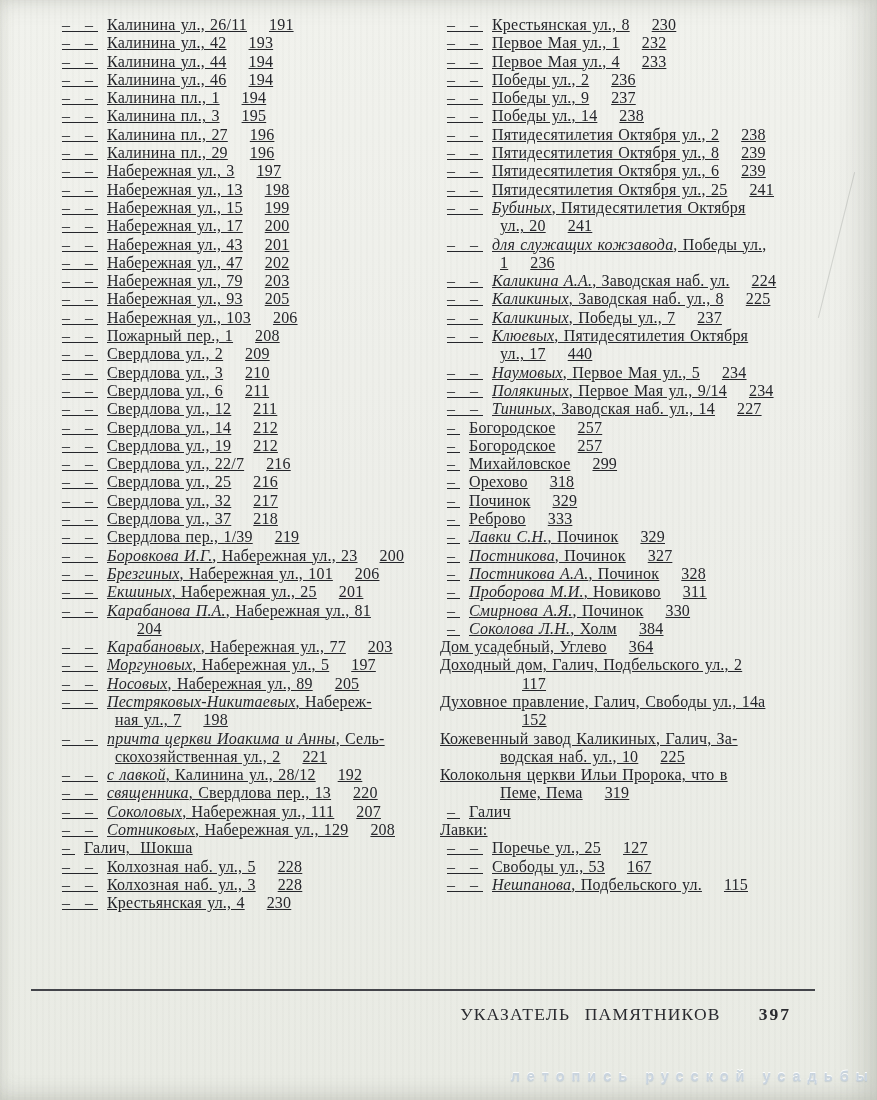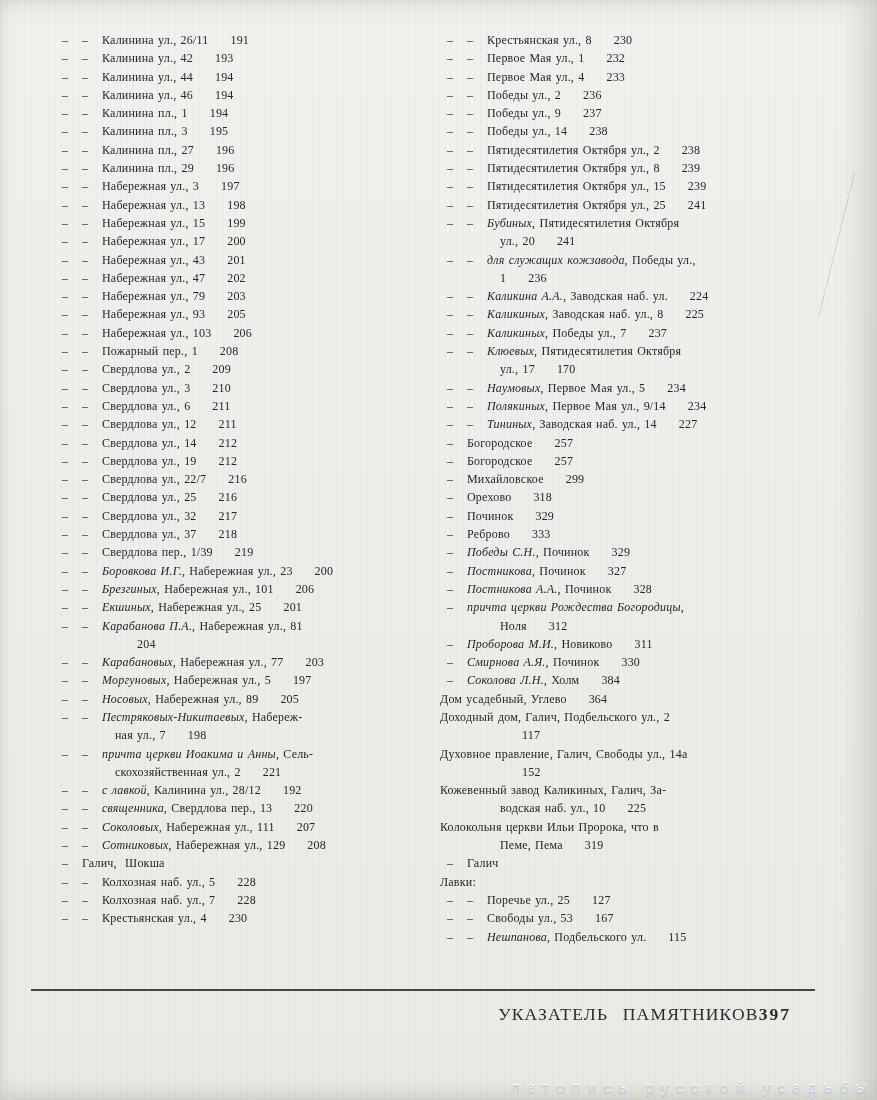--- a/index.html
+++ b/index.html
@@ -15,23 +15,23 @@
       repeating-linear-gradient(90deg, rgba(90,95,85,.025) 0 2px, rgba(0,0,0,0) 2px 6px),
       linear-gradient(180deg,#f1f2ed 0%,#edeee9 45%,#e9ebe4 100%);
     box-shadow:inset -16px 0 26px rgba(110,115,105,.20), inset 3px 0 10px rgba(110,115,105,.08),
                inset 0 -8px 18px rgba(110,115,105,.08);
   }
   .crease{
     position:absolute;left:836px;top:170px;width:1px;height:150px;
     background:rgba(120,125,118,.25);transform:rotate(14deg);
   }
   .col{
-    position:absolute;top:31px;
-    font-size:12px;line-height:18.3px;
-    letter-spacing:.2px;word-spacing:1px;
+    position:absolute;top:16px;
+    font-size:16px;line-height:18.3px;
+    letter-spacing:.2px;word-spacing:1px;text-decoration:underline;
   }
   .col-left{left:55px;width:376px;}
   .col-right{left:440px;width:426px;}
   .entry{padding-left:60px;margin:0;}
   .entry span{white-space:pre-wrap;}
   .ind-0{text-indent:-60px;}
   .ind-1{text-indent:-53px;}
   .ind-2{text-indent:-53px;}
   .prefix{letter-spacing:5px;margin-right:9px;}
   .prefix:empty{margin-right:0;letter-spacing:0;}
@@ -40,23 +40,23 @@
   .pagenum:empty{margin-left:0;}
   .footer-rule{
     position:absolute;left:31px;top:989px;width:784px;height:0;
     border-top:2px solid #43444a;
   }
   .footer{
     position:absolute;left:31px;top:1004px;width:760px;
     text-align:right;font-size:17.5px;letter-spacing:1.2px;word-spacing:9px;
     color:#2a2b30;
   }
-  .footer .fnum{font-weight:bold;letter-spacing:2px;}
+  .footer .fnum{font-weight:bold;margin-left:38px;letter-spacing:2px;}
   .watermark{
-    position:absolute;right:2px;bottom:4px;
+    position:absolute;right:2px;bottom:16px;
     font-family:"Liberation Sans","DejaVu Sans",sans-serif;
     font-size:14.5px;font-weight:bold;letter-spacing:7px;white-space:nowrap;
     color:#c9d4df;
     text-shadow:0 -1px 0 rgba(255,255,255,.9), 0 1px 1px rgba(145,165,185,.35);
   }
 </style>
 </head>
 <body>
 
 <div class="paper"></div>
@@ -104,59 +104,57 @@
     <div class="entry ind-2"><span class="prefix">– –</span><span class="name">Пестряковых-Никитаевых</span><span class="text">, Набереж-
 ная ул., 7</span><span class="pagenum">198</span></div>
     <div class="entry ind-2"><span class="prefix">– –</span><span class="name">причта церкви Иоакима и Анны</span><span class="text">, Сель-
 скохозяйственная ул., 2</span><span class="pagenum">221</span></div>
     <div class="entry ind-2"><span class="prefix">– –</span><span class="name">с лавкой</span><span class="text">, Калинина ул., 28/12</span><span class="pagenum">192</span></div>
     <div class="entry ind-2"><span class="prefix">– –</span><span class="name">священника</span><span class="text">, Свердлова пер., 13</span><span class="pagenum">220</span></div>
     <div class="entry ind-2"><span class="prefix">– –</span><span class="name">Соколовых</span><span class="text">, Набережная ул., 111</span><span class="pagenum">207</span></div>
     <div class="entry ind-2"><span class="prefix">– –</span><span class="name">Сотниковых</span><span class="text">, Набережная ул., 129</span><span class="pagenum">208</span></div>
     <div class="entry ind-1"><span class="prefix">–</span><span class="name"></span><span class="text">Галич,  Шокша</span><span class="pagenum"></span></div>
     <div class="entry ind-2"><span class="prefix">– –</span><span class="name"></span><span class="text">Колхозная наб. ул., 5</span><span class="pagenum">228</span></div>
-    <div class="entry ind-2"><span class="prefix">– –</span><span class="name"></span><span class="text">Колхозная наб. ул., 7</span><span class="pagenum">228</span></div>
+    <div class="entry ind-2"><span class="prefix">– –</span><span class="name"></span><span class="text">Колхозная наб. ул., 3</span><span class="pagenum">228</span></div>
     <div class="entry ind-2"><span class="prefix">– –</span><span class="name"></span><span class="text">Крестьянская ул., 4</span><span class="pagenum">230</span></div>
   </div>
 
 <div class="col col-right">
 
 <div class="entry ind-2"><span class="prefix">– –</span><span class="name"></span><span class="text">Крестьянская ул., 8</span><span class="pagenum">230</span></div>
     <div class="entry ind-2"><span class="prefix">– –</span><span class="name"></span><span class="text">Первое Мая ул., 1</span><span class="pagenum">232</span></div>
     <div class="entry ind-2"><span class="prefix">– –</span><span class="name"></span><span class="text">Первое Мая ул., 4</span><span class="pagenum">233</span></div>
     <div class="entry ind-2"><span class="prefix">– –</span><span class="name"></span><span class="text">Победы ул., 2</span><span class="pagenum">236</span></div>
     <div class="entry ind-2"><span class="prefix">– –</span><span class="name"></span><span class="text">Победы ул., 9</span><span class="pagenum">237</span></div>
     <div class="entry ind-2"><span class="prefix">– –</span><span class="name"></span><span class="text">Победы ул., 14</span><span class="pagenum">238</span></div>
     <div class="entry ind-2"><span class="prefix">– –</span><span class="name"></span><span class="text">Пятидесятилетия Октября ул., 2</span><span class="pagenum">238</span></div>
     <div class="entry ind-2"><span class="prefix">– –</span><span class="name"></span><span class="text">Пятидесятилетия Октября ул., 8</span><span class="pagenum">239</span></div>
-    <div class="entry ind-2"><span class="prefix">– –</span><span class="name"></span><span class="text">Пятидесятилетия Октября ул., 15</span><span class="pagenum">239</span></div>
+    <div class="entry ind-2"><span class="prefix">– –</span><span class="name"></span><span class="text">Пятидесятилетия Октября ул., 6</span><span class="pagenum">239</span></div>
     <div class="entry ind-2"><span class="prefix">– –</span><span class="name"></span><span class="text">Пятидесятилетия Октября ул., 25</span><span class="pagenum">241</span></div>
     <div class="entry ind-2"><span class="prefix">– –</span><span class="name">Бубиных</span><span class="text">, Пятидесятилетия Октября
 ул., 20</span><span class="pagenum">241</span></div>
     <div class="entry ind-2"><span class="prefix">– –</span><span class="name">для служащих кожзавода</span><span class="text">, Победы ул.,
 1</span><span class="pagenum">236</span></div>
     <div class="entry ind-2"><span class="prefix">– –</span><span class="name">Каликина А.А.</span><span class="text">, Заводская наб. ул.</span><span class="pagenum">224</span></div>
     <div class="entry ind-2"><span class="prefix">– –</span><span class="name">Каликиных</span><span class="text">, Заводская наб. ул., 8</span><span class="pagenum">225</span></div>
     <div class="entry ind-2"><span class="prefix">– –</span><span class="name">Каликиных</span><span class="text">, Победы ул., 7</span><span class="pagenum">237</span></div>
     <div class="entry ind-2"><span class="prefix">– –</span><span class="name">Клюевых</span><span class="text">, Пятидесятилетия Октября
-ул., 17</span><span class="pagenum">170</span></div>
+ул., 17</span><span class="pagenum">440</span></div>
     <div class="entry ind-2"><span class="prefix">– –</span><span class="name">Наумовых</span><span class="text">, Первое Мая ул., 5</span><span class="pagenum">234</span></div>
     <div class="entry ind-2"><span class="prefix">– –</span><span class="name">Полякиных</span><span class="text">, Первое Мая ул., 9/14</span><span class="pagenum">234</span></div>
     <div class="entry ind-2"><span class="prefix">– –</span><span class="name">Тининых</span><span class="text">, Заводская наб. ул., 14</span><span class="pagenum">227</span></div>
     <div class="entry ind-1"><span class="prefix">–</span><span class="name"></span><span class="text">Богородское</span><span class="pagenum">257</span></div>
     <div class="entry ind-1"><span class="prefix">–</span><span class="name"></span><span class="text">Богородское</span><span class="pagenum">257</span></div>
     <div class="entry ind-1"><span class="prefix">–</span><span class="name"></span><span class="text">Михайловское</span><span class="pagenum">299</span></div>
     <div class="entry ind-1"><span class="prefix">–</span><span class="name"></span><span class="text">Орехово</span><span class="pagenum">318</span></div>
     <div class="entry ind-1"><span class="prefix">–</span><span class="name"></span><span class="text">Починок</span><span class="pagenum">329</span></div>
     <div class="entry ind-1"><span class="prefix">–</span><span class="name"></span><span class="text">Реброво</span><span class="pagenum">333</span></div>
-    <div class="entry ind-1"><span class="prefix">–</span><span class="name">Победы С.Н.</span><span class="text">, Починок</span><span class="pagenum">329</span></div>
+    <div class="entry ind-1"><span class="prefix">–</span><span class="name">Лавки С.Н.</span><span class="text">, Починок</span><span class="pagenum">329</span></div>
     <div class="entry ind-1"><span class="prefix">–</span><span class="name">Постникова</span><span class="text">, Починок</span><span class="pagenum">327</span></div>
     <div class="entry ind-1"><span class="prefix">–</span><span class="name">Постникова А.А.</span><span class="text">, Починок</span><span class="pagenum">328</span></div>
-    <div class="entry ind-1"><span class="prefix">–</span><span class="name">причта церкви Рождества Богородицы</span><span class="text">,
-Ноля</span><span class="pagenum">312</span></div>
     <div class="entry ind-1"><span class="prefix">–</span><span class="name">Проборова М.И.</span><span class="text">, Новиково</span><span class="pagenum">311</span></div>
     <div class="entry ind-1"><span class="prefix">–</span><span class="name">Смирнова А.Я.</span><span class="text">, Починок</span><span class="pagenum">330</span></div>
     <div class="entry ind-1"><span class="prefix">–</span><span class="name">Соколова Л.Н.</span><span class="text">, Холм</span><span class="pagenum">384</span></div>
     <div class="entry ind-0"><span class="prefix"></span><span class="name"></span><span class="text">Дом усадебный, Углево</span><span class="pagenum">364</span></div>
     <div class="entry ind-0"><span class="prefix"></span><span class="name"></span><span class="text">Доходный дом, Галич, Подбельского ул., 2
 </span><span class="pagenum">117</span></div>
     <div class="entry ind-0"><span class="prefix"></span><span class="name"></span><span class="text">Духовное правление, Галич, Свободы ул., 14а
 </span><span class="pagenum">152</span></div>
     <div class="entry ind-0"><span class="prefix"></span><span class="name"></span><span class="text">Кожевенный завод Каликиных, Галич, За-
 водская наб. ул., 10</span><span class="pagenum">225</span></div>

